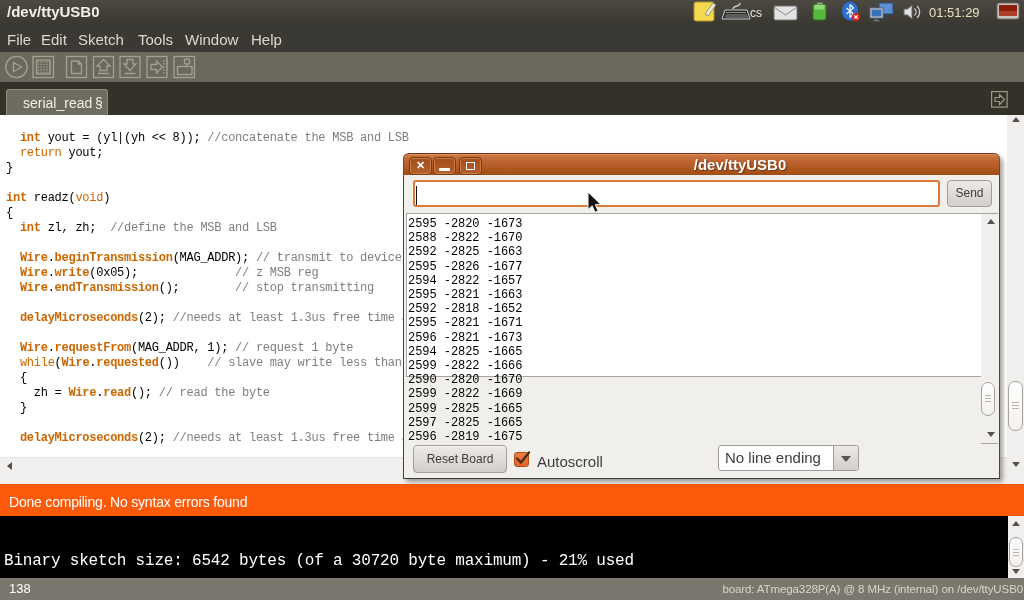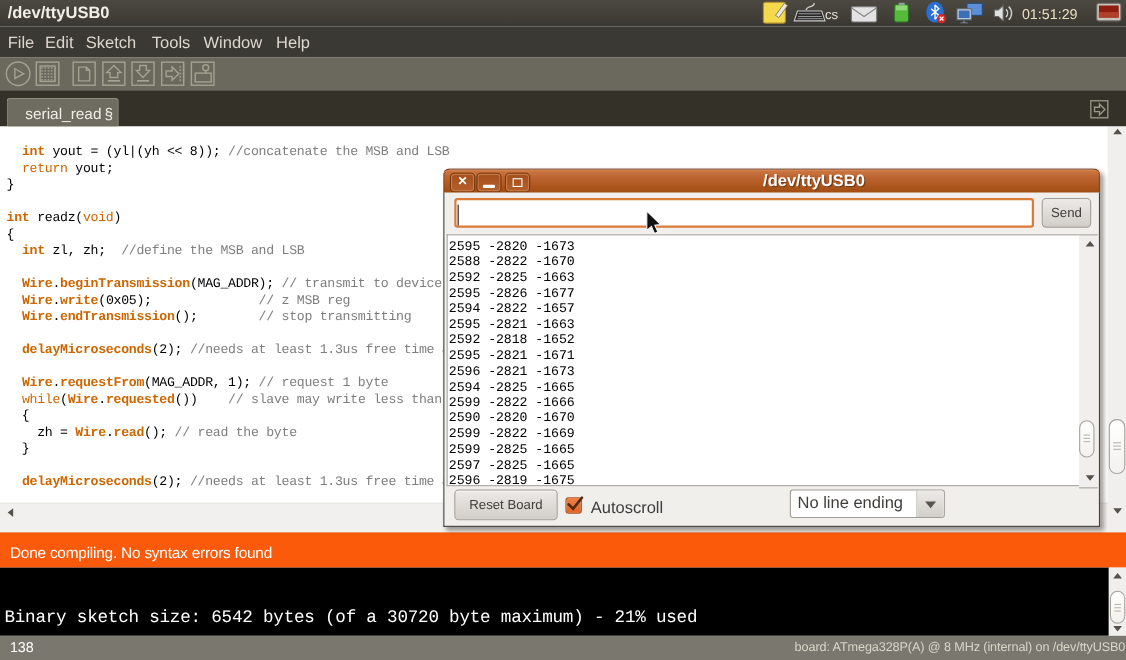--- a/index.html
+++ b/index.html
@@ -306,21 +306,21 @@
      border-left:1px solid #454545;border-right:1px solid #454545;border-bottom:1px solid #3a3a3a;
      box-sizing:border-box;}
   #sinput{position:absolute;left:9px;top:5px;width:527px;height:27px;background:#fff;
      border:2px solid #dc7a38;border-radius:3px;box-sizing:border-box;}
   #scaret{position:absolute;left:12px;top:11px;width:1px;height:19px;background:#111;}
   .gbtn{position:absolute;background:linear-gradient(#eceae7,#d2cec9);
      border:1px solid #a29d96;border-radius:4px;box-sizing:border-box;
      font-size:12px;color:#3f3d3a;text-align:center;}
   #send{left:543px;top:5px;width:45px;height:27px;line-height:25px;}
   #reset{left:9px;top:270px;width:94px;height:28px;line-height:26px;box-shadow:inset 0 1px 0 #f7f6f5;}
-  #slist{position:absolute;left:2px;top:38px;width:575px;height:229px;background:#fff;
+  #slist{position:absolute;left:2px;top:38px;width:575px;height:164px;background:#fff;
      border:1px solid #a8a49e;border-right:none;box-sizing:border-box;}
   #slist pre{margin:0;padding:3px 0 0 1px;font-family:"Liberation Mono",monospace;
      font-size:12px;line-height:14.2px;letter-spacing:-0.05px;color:#000;}
   #slcol{left:577px;top:38px;width:17px;height:229px;border-top:1px solid #a8a49e;border-bottom:1px solid #a8a49e;}
   #scheck{position:absolute;left:110px;top:277px;width:15px;height:15px;border-radius:3px;
      background:linear-gradient(#ed7e43,#e2642a);border:1px solid #b55015;box-sizing:border-box;}
   #scheck svg{position:absolute;left:-1px;top:-3px;}
   .slabel{position:absolute;font-size:15px;color:#3d3d3d;}
   .combo{position:absolute;top:270px;height:26px;background:#fff;border:1px solid #a29d96;
      border-radius:3px;box-sizing:border-box;}

